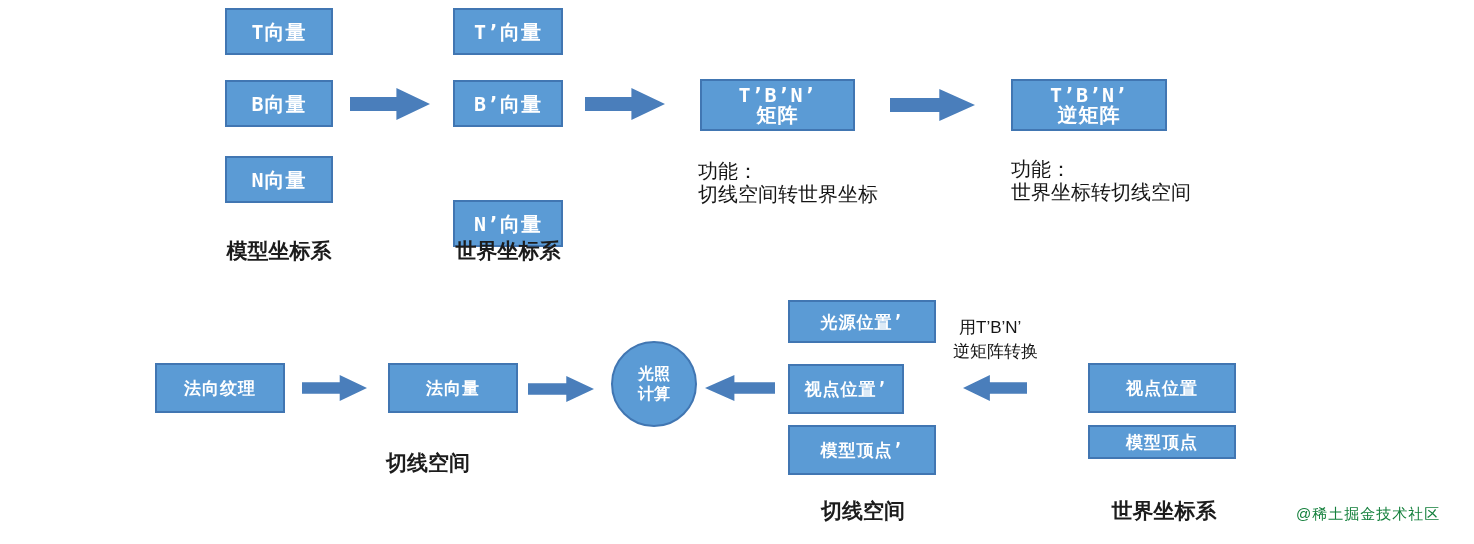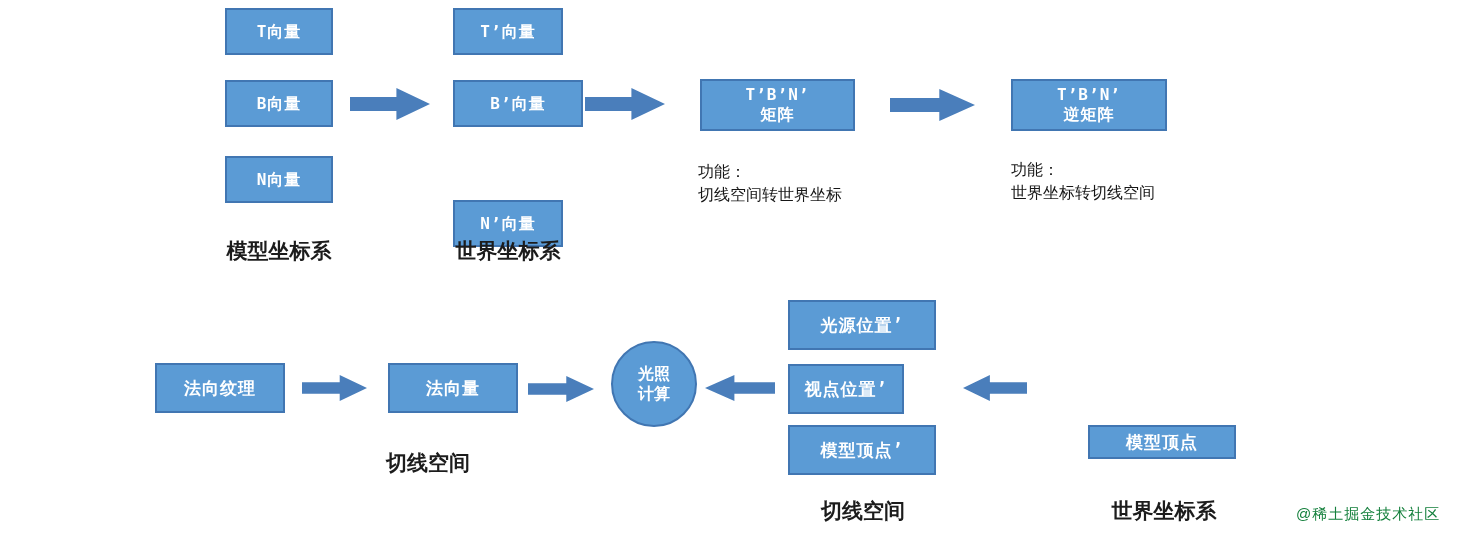--- a/index.html
+++ b/index.html
@@ -16,21 +16,21 @@
     box-sizing: border-box;
     background: #5B9BD5;
     border: 2px solid #4176B2;
     display: flex;
     flex-direction: column;
     align-items: center;
     justify-content: center;
     color: #ffffff;
     font-family: "DejaVu Sans Mono", monospace;
     font-weight: bold;
-    font-size: 16px;
+    font-size: 20px;
     letter-spacing: 1px;
     text-align: center;
     line-height: 20px;
   }
   .box.big { font-size: 17px; }
   .circle {
     position: absolute;
     box-sizing: border-box;
     width: 86px;
     height: 86px;
@@ -61,21 +61,21 @@
     position: absolute;
     color: #1c1c1c;
     font-size: 21px;
     font-weight: 600;
     text-align: center;
     white-space: nowrap;
   }
   .note {
     position: absolute;
     color: #161616;
-    font-size: 16px;
+    font-size: 20px;
     font-weight: 500;
     line-height: 23px;
     white-space: nowrap;
   }
   .note.mid { font-size: 17px; line-height: 24px; }
   .watermark {
     position: absolute;
     color: #15803d;
     font-size: 15px;
     letter-spacing: 1px;
@@ -96,21 +96,21 @@
   <div class="box" style="left:225px; top:156px; width:108px; height:47px;">
       <span>N向量</span>
     </div>
   <div class="label" style="left:222px; top:237px; width:114px;font-family:Liberation Serif, serif;">模型坐标系</div>
 
   <div class="arrow right" style="left:350px; top:88px; width:80px; height:32px;"></div>
 
   <div class="box" style="left:453px; top:8px;  width:110px; height:47px;">
       <span>T’向量</span>
     </div>
-  <div class="box" style="left:453px; top:80px; width:130px; height:47px;">
+  <div class="box" style="left:453px; top:80px; width:110px; height:47px;">
       <span>B’向量</span>
     </div>
   <div class="box" style="left:453px; top:156px; width:110px; height:47px;margin-top:44px;">
       <span>N’向量</span>
     </div>
   <div class="label" style="left:451px; top:237px; width:114px;">世界坐标系</div>
 
   <div class="arrow right" style="left:585px; top:88px; width:80px; height:32px;"></div>
 
   <div class="box" style="left:700px; top:79px; width:155px; height:52px;">
@@ -146,34 +146,41 @@
 
   <div class="arrow right" style="left:528px; top:376px; width:66px; height:26px;"></div>
 
   <div class="circle" style="left:611px; top:341px;">
     <span>光照</span>
     <span>计算</span>
   </div>
 
   <div class="arrow left" style="left:705px; top:375px; width:70px; height:26px;"></div>
 
-  <div class="box big" style="left:788px; top:300px; width:148px; height:50px;">
+  <div class="box big" style="left:788px; top:300px; width:148px; height:43px;">
       <span>光源位置’</span>
     </div>
   <div class="box big" style="left:788px; top:364px; width:116px; height:50px;">
       <span>视点位置’</span>
     </div>
   <div class="box big" style="left:788px; top:425px; width:148px; height:50px;">
       <span>模型顶点’</span>
     </div>
   <div class="label" style="left:816px; top:497px; width:94px;">切线空间</div>
 
+  <div class="note mid" style="left:953px; top:316px;">
+    <div style="padding-left:6px;">用T’B’N’</div>
+    <div>逆矩阵转换</div>
+  </div>
 
   <div class="arrow left" style="left:963px; top:375px; width:64px; height:26px;"></div>
 
+  <div class="box big" style="left:1088px; top:363px; width:148px; height:50px;">
+      <span>视点位置</span>
+    </div>
   <div class="box big" style="left:1088px; top:425px; width:148px; height:34px;">
       <span>模型顶点</span>
     </div>
   <div class="label" style="left:1105px; top:497px; width:118px;">世界坐标系</div>
 
   <div class="watermark" style="left:1296px; top:505px;">@稀土掘金技术社区</div>
 
 </div>
 
 </body></html>

